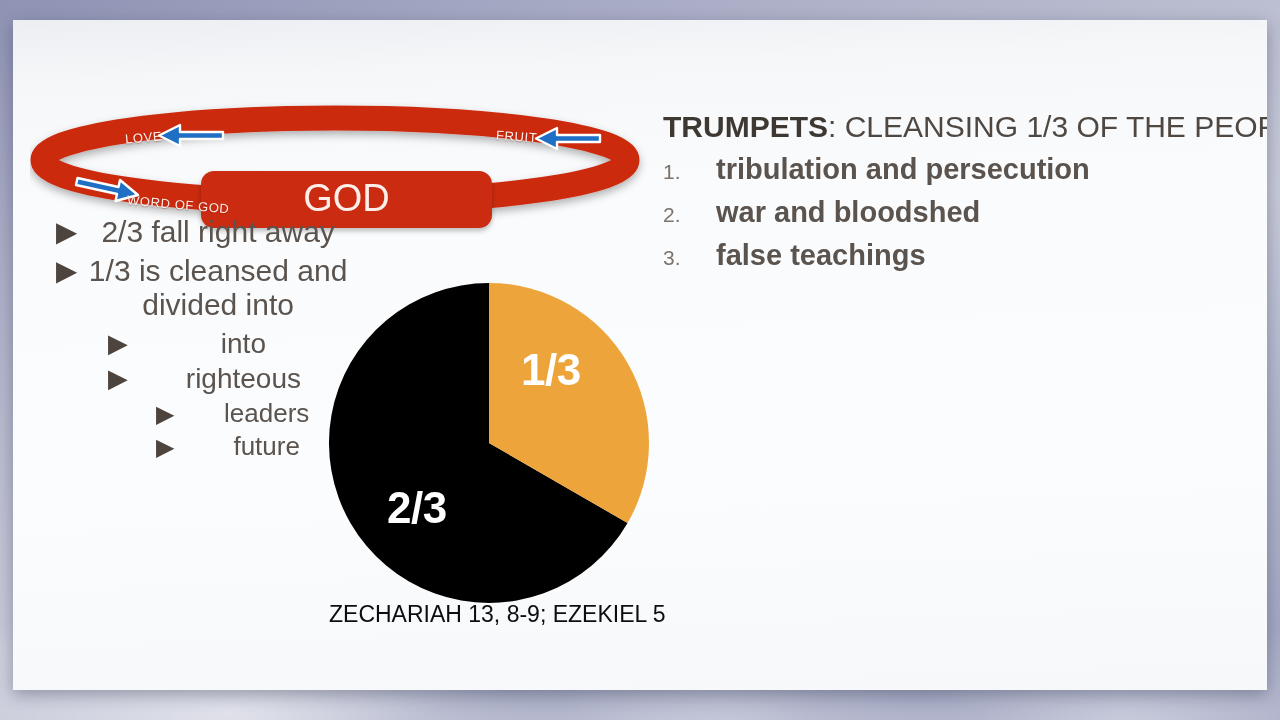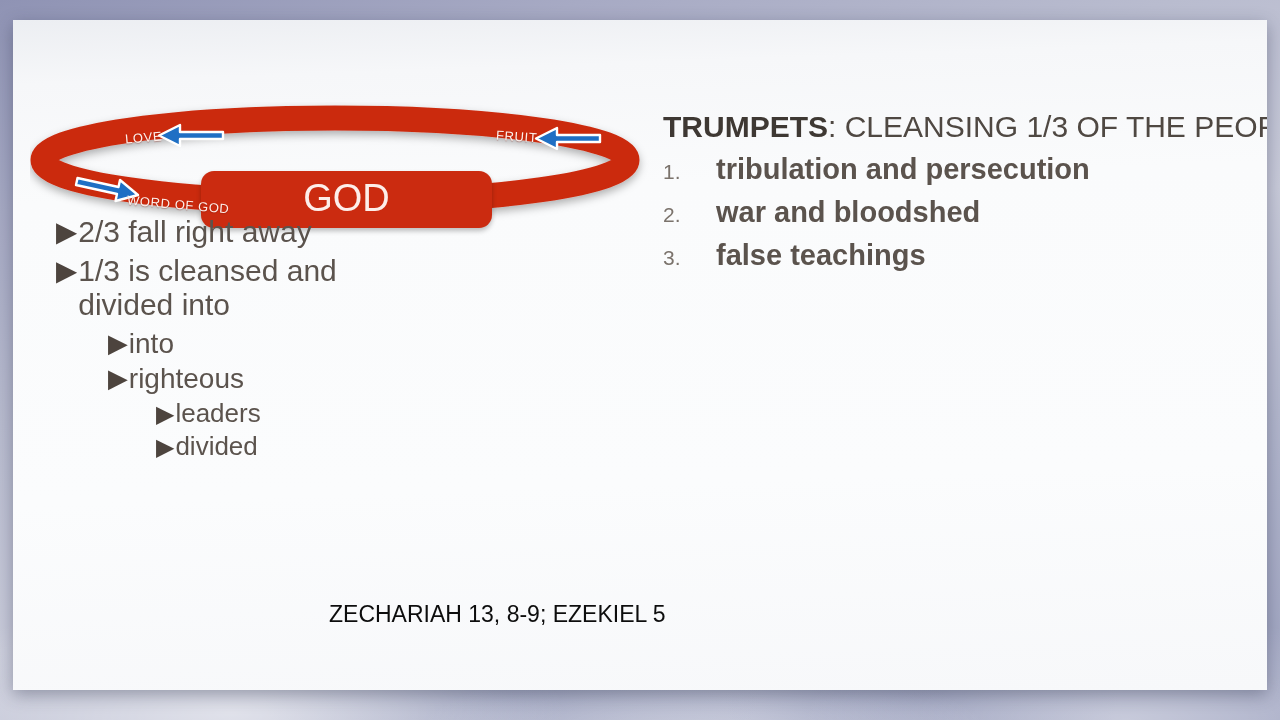--- a/index.html
+++ b/index.html
@@ -134,21 +134,21 @@
     align-items: flex-start;
     line-height: 1.14;
   }
   .bullet-tri {
     flex: 0 0 auto;
     color: #4d443e;
     font-size: .92em;
     line-height: 1.22;
     margin-right: 1px;
   }
-  .bullet-text { flex: 1 1 auto; }
+  .bullet-text { flex: 1 1 auto; text-align: center; }
 
   .lvl1 { font-size: 30px; margin-left: 18px;  margin-bottom: 5px; }
   .lvl2 { font-size: 28px; margin-left: 70px;  margin-bottom: 4px; }
   .lvl3 { font-size: 26px; margin-left: 118px; margin-bottom: 3px; }
 
   
   #pie-wrap {
     position: absolute;
     left: 316px;
     top: 263px;
@@ -276,25 +276,35 @@
         <span class="bullet-text">righteous</span>
       </div>
 
       <div class="bullet-row lvl3">
         <span class="bullet-tri">▶</span>
         <span class="bullet-text">leaders</span>
       </div>
 
       <div class="bullet-row lvl3">
         <span class="bullet-tri">▶</span>
-        <span class="bullet-text">divided</span>
+        <span class="bullet-text">future</span>
       </div>
 
     </div>
 
+    <div id="pie-wrap">
+      <svg width="320" height="320" viewBox="0 0 320 320" aria-hidden="true">
+
+        <path d="M160,160 L298.56,240 A160,160 0 1,1 160,0 Z" fill="#000000"></path>
+
+        <path d="M160,160 L160,0 A160,160 0 0,1 298.56,240 Z" fill="#eda53b"></path>
+      </svg>
+      <span class="pie-label" id="pie-label-third">1/3</span>
+      <span class="pie-label" id="pie-label-twothirds">2/3</span>
+    </div>
 
     <div id="pie-caption">ZECHARIAH 13, 8-9; EZEKIEL 5</div>
 
     <div id="right-col">
 
       <div id="trumpets-head">
         <b>TRUMPETS</b><span>: CLEANSING 1/3 OF THE PEOPLE</span>
       </div>
 
       <div class="num-row">

